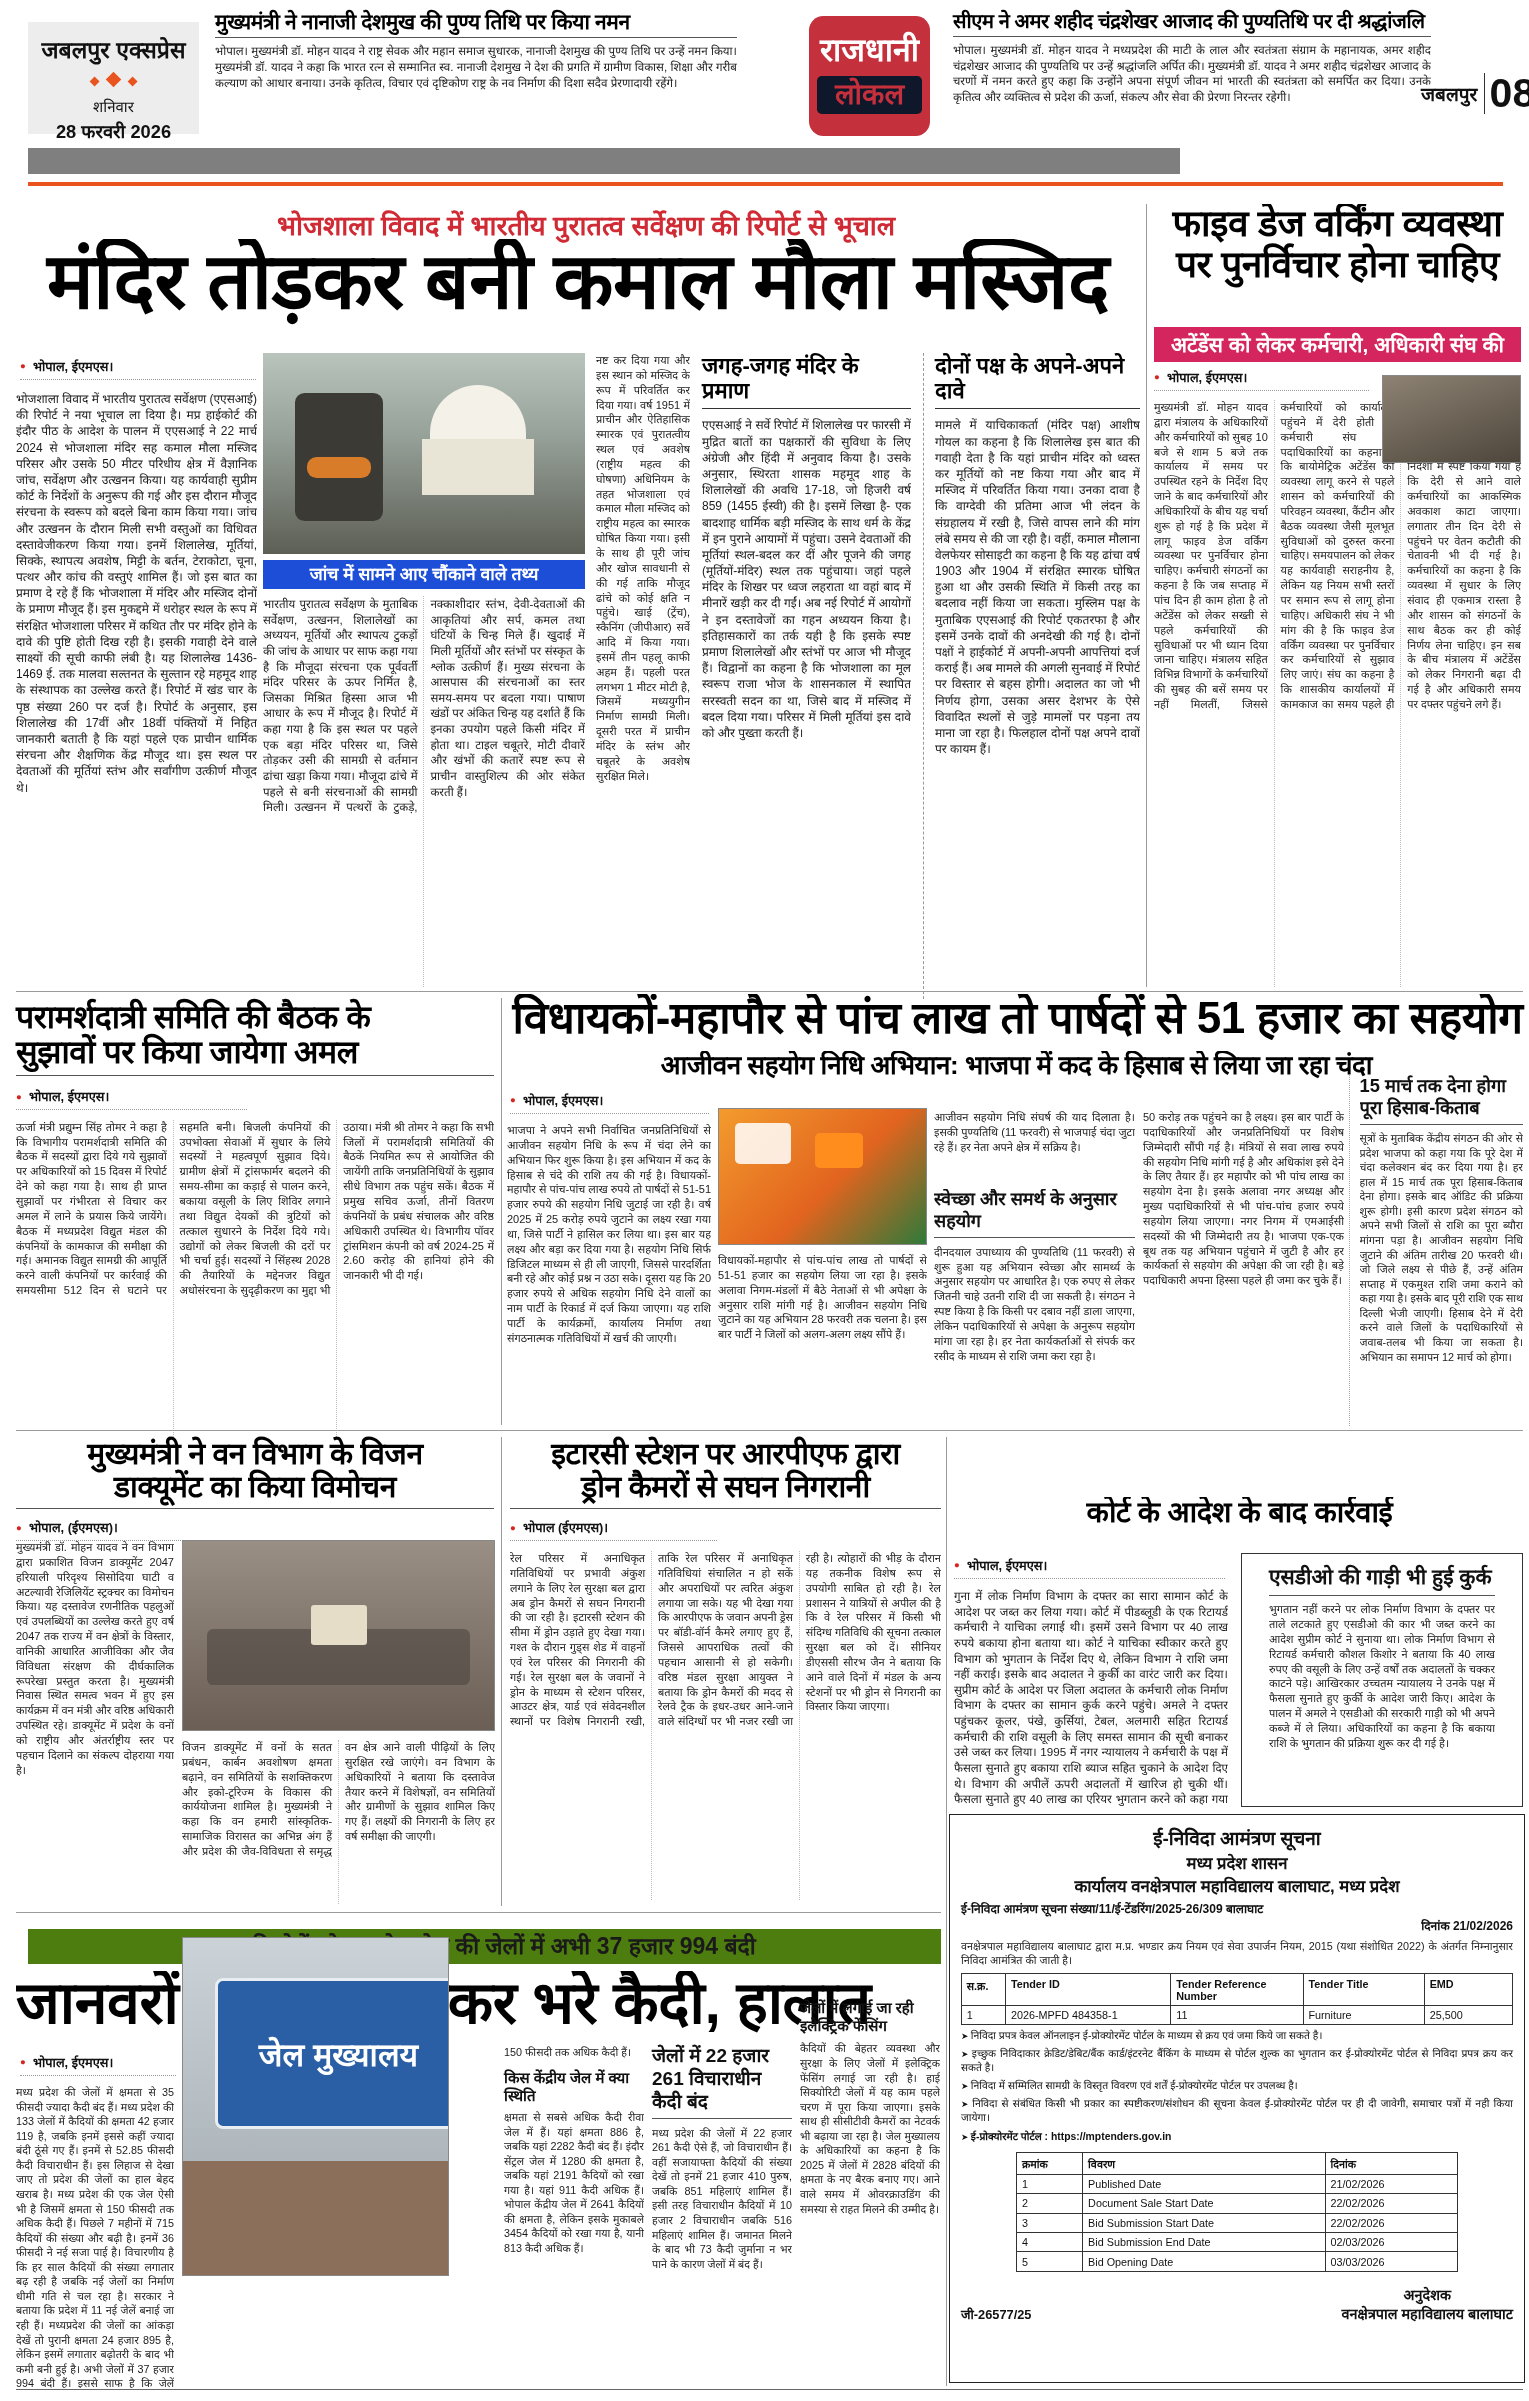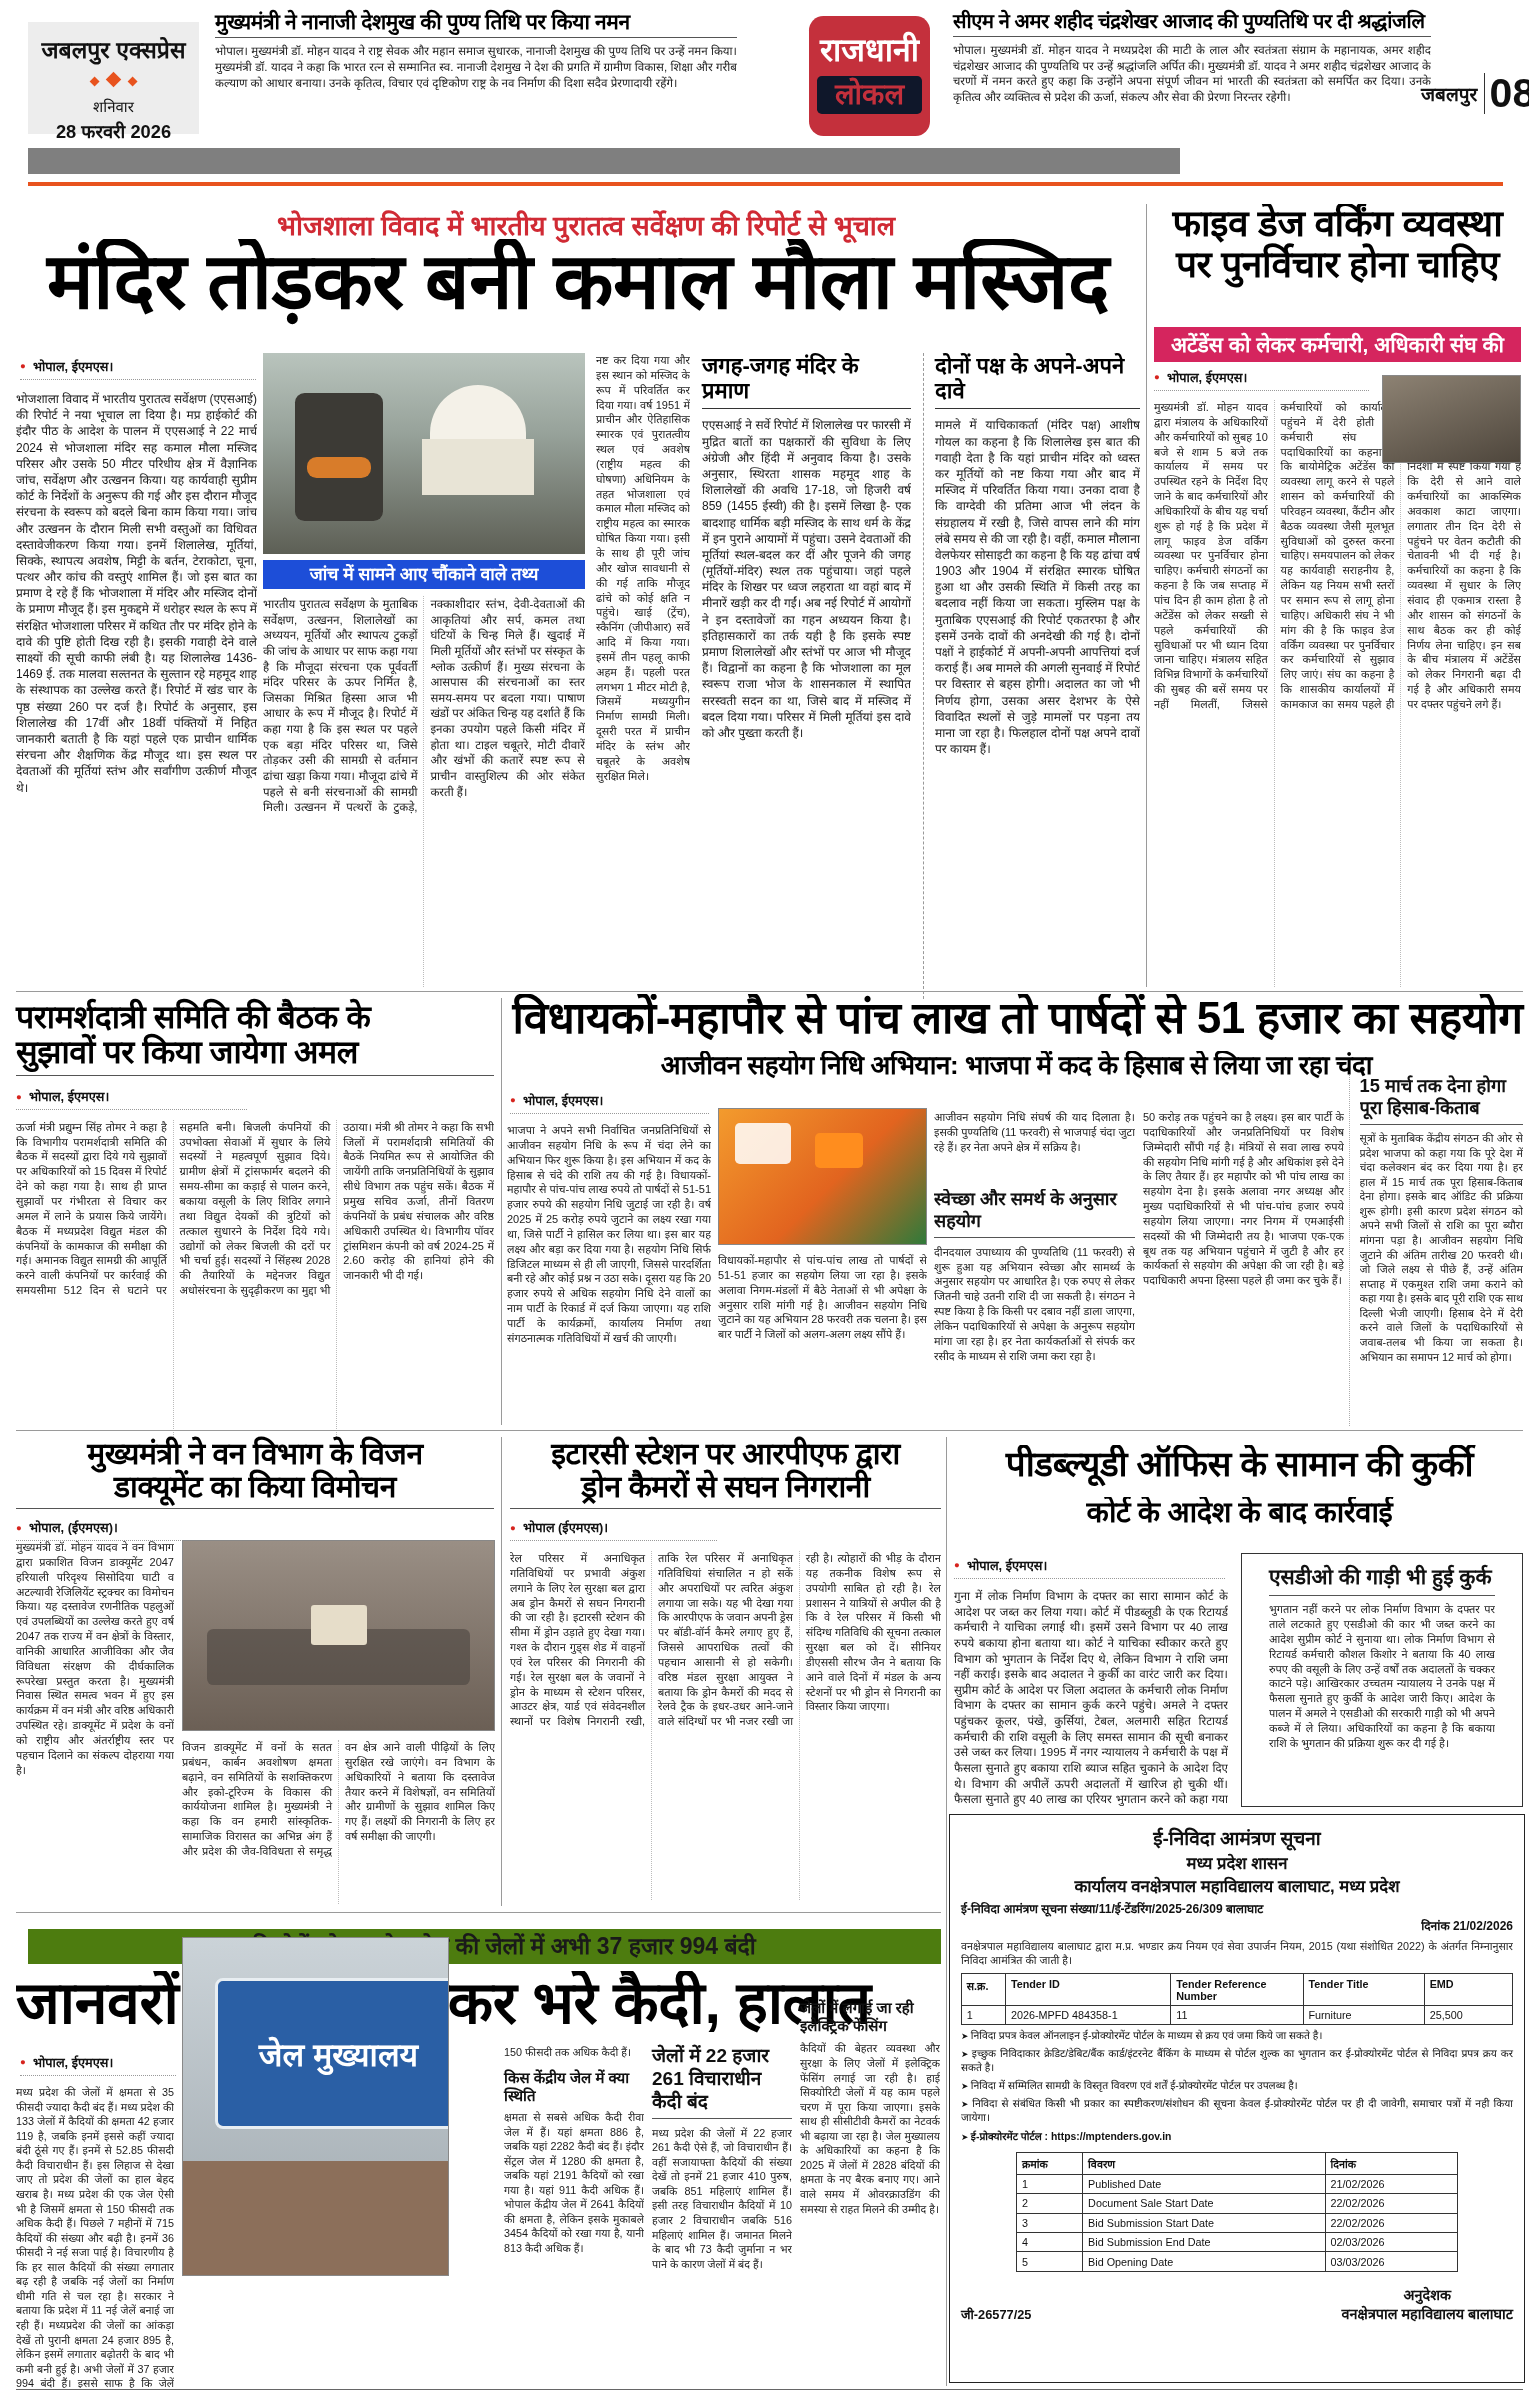--- a/index.html
+++ b/index.html
@@ -178,21 +178,20 @@
 
   <div class="abs" style="left:510px;top:1437px;width:431px">
     <div class="hl center" style="font-size:30px">इटारसी स्टेशन पर आरपीएफ द्वारा</div>
     <div class="hl center underln" style="font-size:30px">ड्रोन कैमरों से सघन निगरानी</div>
     <div class="byline" style="width:207px;margin-top:9.6px">भोपाल (ईएमएस)।</div>
     <div class="bodytxt cols3 clip" style="margin-top:9.6px;height:349px;font-size:11px">रेल परिसर में अनाधिकृत गतिविधियों पर प्रभावी अंकुश लगाने के लिए रेल सुरक्षा बल द्वारा अब ड्रोन कैमरों से सघन निगरानी की जा रही है। इटारसी स्टेशन की सीमा में ड्रोन उड़ाते हुए देखा गया। गश्त के दौरान गुड्स शेड में वाहनों एवं रेल परिसर की निगरानी की गई। रेल सुरक्षा बल के जवानों ने ड्रोन के माध्यम से स्टेशन परिसर, आउटर क्षेत्र, यार्ड एवं संवेदनशील स्थानों पर विशेष निगरानी रखी, ताकि रेल परिसर में अनाधिकृत गतिविधियां संचालित न हो सकें और अपराधियों पर त्वरित अंकुश लगाया जा सके। यह भी देखा गया कि आरपीएफ के जवान अपनी ड्रेस पर बॉडी-वॉर्न कैमरे लगाए हुए हैं, जिससे आपराधिक तत्वों की पहचान आसानी से हो सकेगी। वरिष्ठ मंडल सुरक्षा आयुक्त ने बताया कि ड्रोन कैमरों की मदद से रेलवे ट्रैक के इधर-उधर आने-जाने वाले संदिग्धों पर भी नजर रखी जा रही है। त्योहारों की भीड़ के दौरान यह तकनीक विशेष रूप से उपयोगी साबित हो रही है। रेल प्रशासन ने यात्रियों से अपील की है कि वे रेल परिसर में किसी भी संदिग्ध गतिविधि की सूचना तत्काल सुरक्षा बल को दें। सीनियर डीएससी सौरभ जैन ने बताया कि आने वाले दिनों में मंडल के अन्य स्टेशनों पर भी ड्रोन से निगरानी का विस्तार किया जाएगा।</div>
   </div>
 
   <div class="abs vline" style="left:946px;top:1437px;height:949px"></div>
 
-  <div class="abs hl center clip" style="left:954px;top:1445px;width:571px;height:45px;font-size:35px">पीडब्ल्यूडी ऑफिस के सामान की कुर्की</div>
   <div class="abs hl center clip" style="left:954px;top:1497px;width:571px;height:38px;font-size:29px">कोर्ट के आदेश के बाद कार्रवाई</div>
   <div class="abs byline" style="left:954px;top:1556px;width:271px">भोपाल, ईएमएस।</div>
   <div class="abs bodytxt clip" style="left:954px;top:1588px;width:274px;height:219px;font-size:11.6px">गुना में लोक निर्माण विभाग के दफ्तर का सारा सामान कोर्ट के आदेश पर जब्त कर लिया गया। कोर्ट में पीडब्लूडी के एक रिटायर्ड कर्मचारी ने याचिका लगाई थी। इसमें उसने विभाग पर 40 लाख रुपये बकाया होना बताया था। कोर्ट ने याचिका स्वीकार करते हुए विभाग को भुगतान के निर्देश दिए थे, लेकिन विभाग ने राशि जमा नहीं कराई। इसके बाद अदालत ने कुर्की का वारंट जारी कर दिया। सुप्रीम कोर्ट के आदेश पर जिला अदालत के कर्मचारी लोक निर्माण विभाग के दफ्तर का सामान कुर्क करने पहुंचे। अमले ने दफ्तर पहुंचकर कूलर, पंखे, कुर्सियां, टेबल, अलमारी सहित रिटायर्ड कर्मचारी की राशि वसूली के लिए समस्त सामान की सूची बनाकर उसे जब्त कर लिया। 1995 में नगर न्यायालय ने कर्मचारी के पक्ष में फैसला सुनाते हुए बकाया राशि ब्याज सहित चुकाने के आदेश दिए थे। विभाग की अपीलें ऊपरी अदालतों में खारिज हो चुकी थीं। फैसला सुनाते हुए 40 लाख का एरियर भुगतान करने को कहा गया था।</div>
   <div class="abs" style="left:1241px;top:1553px;width:282px;height:254px;border:1.2px solid #333;padding:8px 27px;overflow:hidden">
     <div class="b underln" style="font-size:21px">एसडीओ की गाड़ी भी हुई कुर्क</div>
     <div class="bodytxt clip" style="margin-top:6.4px;height:198px;font-size:11px">भुगतान नहीं करने पर लोक निर्माण विभाग के दफ्तर पर ताले लटकाते हुए एसडीओ की कार भी जब्त करने का आदेश सुप्रीम कोर्ट ने सुनाया था। लोक निर्माण विभाग से रिटायर्ड कर्मचारी कौशल किशोर ने बताया कि 40 लाख रुपए की वसूली के लिए उन्हें वर्षों तक अदालतों के चक्कर काटने पड़े। आखिरकार उच्चतम न्यायालय ने उनके पक्ष में फैसला सुनाते हुए कुर्की के आदेश जारी किए। आदेश के पालन में अमले ने एसडीओ की सरकारी गाड़ी को भी अपने कब्जे में ले लिया। अधिकारियों का कहना है कि बकाया राशि के भुगतान की प्रक्रिया शुरू कर दी गई है।</div>
   </div>
 
   <div class="abs tnd-box" style="left:949px;top:1814px;width:576px;height:569px">
     <div class="b center" style="font-size:19px">ई-निविदा आमंत्रण सूचना</div>

